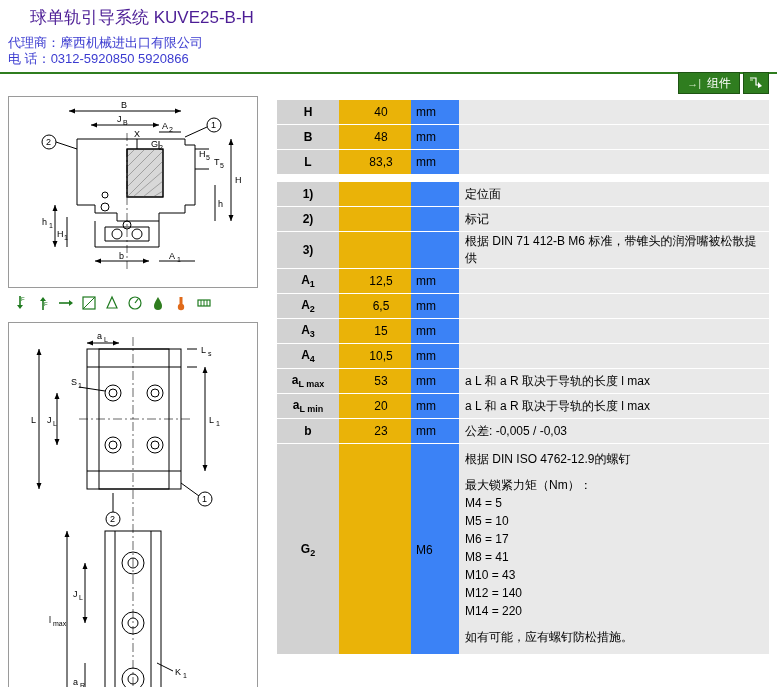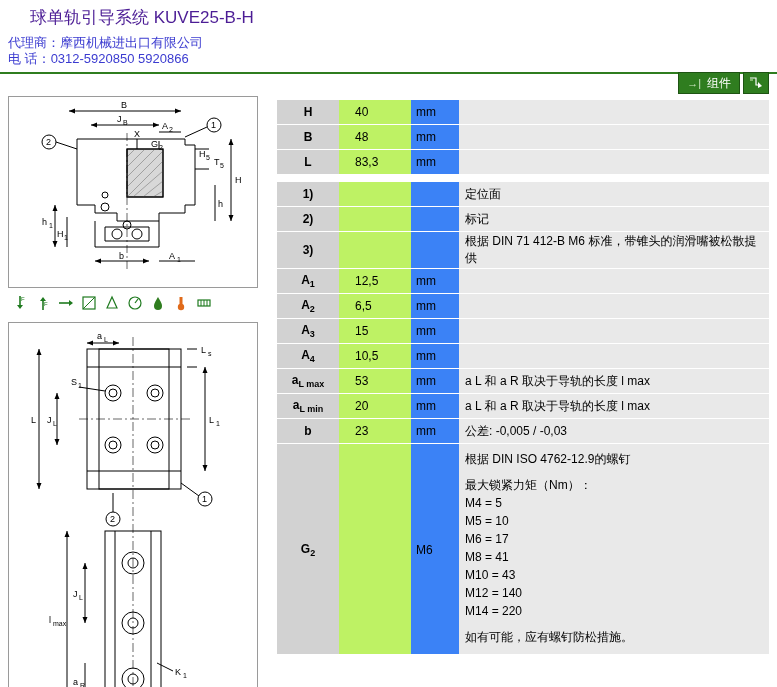--- a/index.html
+++ b/index.html
@@ -121,22 +121,22 @@
   }
   .c-label{
     width:58px;
     background:#d2d2d2;
     text-align:center;
     font-weight:bold;
     padding:0 2px;
   }
   .c-val{
     width:52px;
-    background:#bef264;
-    text-align:left;
+    background:#eab308;
+    text-align:center;
     padding-right:4px;
     padding-left:16px;
   }
   .c-unit{
     width:42px;
     background:#3b82f6;
     padding-left:5px;
   }
   .c-desc{
     background:#e9e9e9;

